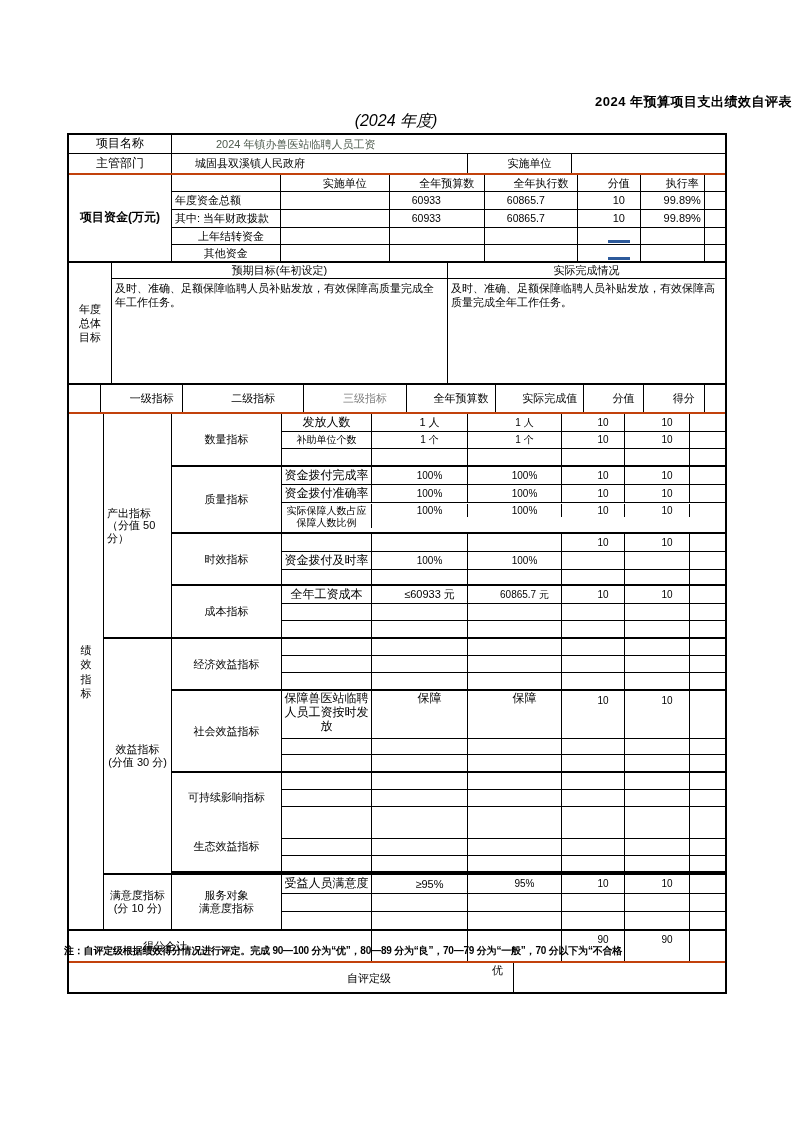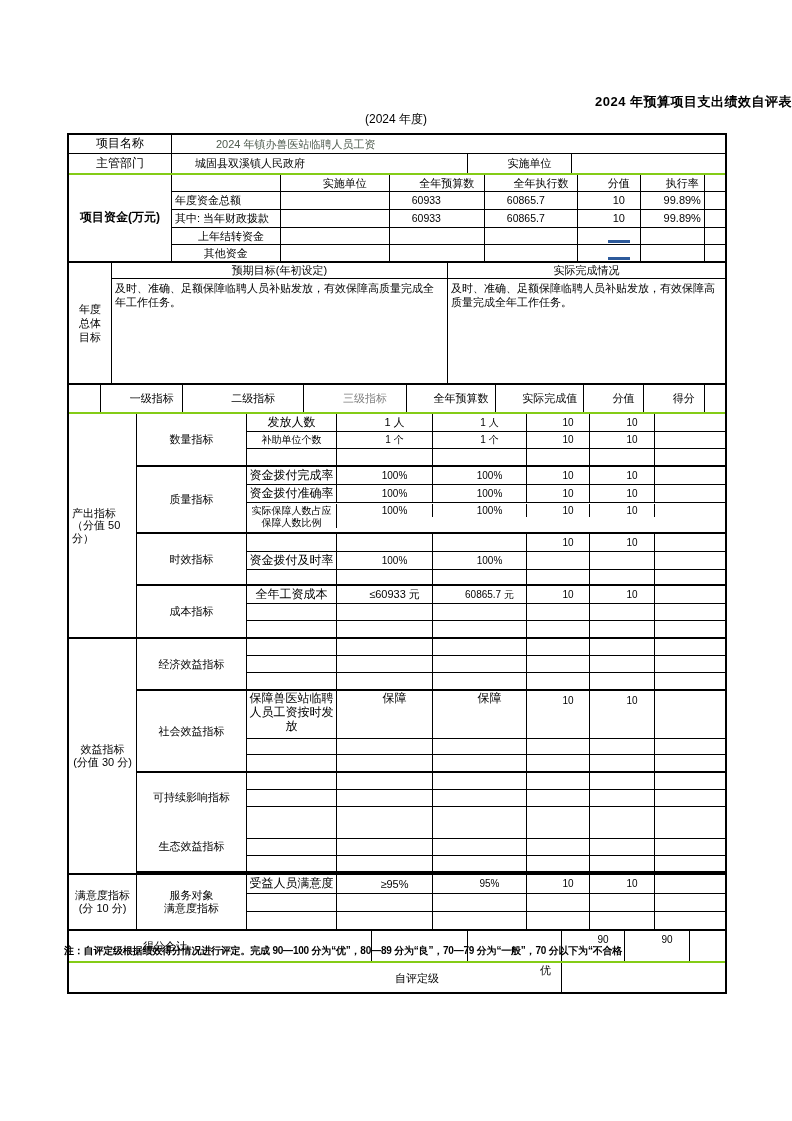--- a/index.html
+++ b/index.html
@@ -1,41 +1,41 @@
 <!DOCTYPE html>
 <html><head>
 <meta charset="utf-8">
 <style>
   html,body{margin:0;padding:0;background:#fff;}
   body{font-family:"Liberation Sans",sans-serif;color:#000;}
   .page{position:relative;width:792px;height:1121px;background:#fff;overflow:hidden;}
   .title{position:absolute;top:93px;left:0;width:100%;text-align:right;font-size:13px;font-weight:bold;letter-spacing:.5px;}
-  .subtitle{position:absolute;top:111px;left:0;width:100%;text-align:center;font-size:12px;}
+  .subtitle{position:absolute;top:111px;left:0;width:100%;text-align:center;font-size:16px;font-style:italic;}
   .tbl{position:absolute;left:67px;top:133px;width:660px;border:2px solid #000;box-sizing:border-box;font-size:11px;line-height:1.15;}
   .fr{display:flex;border-bottom:1px solid #000;flex-shrink:0;gap:20px;}
-  .fr.b2{border-bottom:2px solid #84cc16;}
+  .fr.b2{border-bottom:2px solid #c2410c;}
   .fr.nb{border-bottom:none;}
   .c{border-right:1px solid #000;box-sizing:border-box;overflow:hidden;display:flex;align-items:center;justify-content:center;text-align:center;min-width:0;}
   .nr{border-right:none;}
   .tl{justify-content:flex-start;text-align:left;padding-left:3px;}
   .tr2{justify-content:flex-end;text-align:right;padding-right:16px;}
   .top{align-items:flex-start;padding-top:1px;}
   .pre{white-space:pre-line;}
   .f12{font-size:12px;}
   .f10{font-size:10px;}
   .gray{color:#7f7f7f;}
   
   .wL{width:103px;}.wS{width:110px;}.w3{width:90px;}.w4{width:76px;}.w5{width:74px;}.w6{width:43px;}.w7{width:45px;}.w8{flex:1;}
   .w0{width:35px;}.w1{width:68px;}.w2{width:110px;}
   .g0{width:43px;}.g1{width:336px;}.g2{flex:1;}
   .wV{width:276px;}.wI{width:84px;}
   .wT{width:303px;}.wA{width:445px;}
   
   .h14{height:14px;}.h15{height:15px;}.h16{height:16px;}.h17{height:17px;}.h18{height:18px;}.h19{height:19px;}
-  .h27{height:27px;}.h28{height:28px;}.h29{height:29px;padding-left:48px;}.h30{height:30px;}.h47{height:47px;}
+  .h27{height:27px;}.h28{height:28px;}.h29{height:29px;}.h30{height:30px;}.h47{height:47px;}
   .col{display:flex;flex-direction:column;flex:1;min-width:0;}
   .blk{display:flex;}
   .blk.b2{border-bottom:2px solid #000;}
   .sb{display:flex;}
   .sb.b2{border-bottom:2px solid #000;}
   .goalbody{display:flex;}
   .goalcol{display:flex;flex-direction:column;}
   .goalhead{height:15px;border-bottom:1px solid #000;display:flex;align-items:center;justify-content:center;}
   .goaltxt{flex:1;text-align:left;padding:2px 3px;font-size:11px;line-height:1.3;}
   .projname{color:#4d5a4d;padding-left:24px;}
@@ -147,20 +147,23 @@
       <div class="c w3 gray">三级指标</div>
       <div class="c w4">全年预算数</div>
       <div class="c w5">实际完成值</div>
       <div class="c w6">分值</div>
       <div class="c w7">得分</div>
       <div class="c w8 nr pre">偏差原因分析及
 改进措施</div>
     </div>
 
     <div class="blk" style="border-bottom:2px solid #000;">
+      <div class="c w0" style="border-right:1px solid #000;">
+        <span class="vertlabel">绩效指标</span>
+      </div>
       <div class="col">
 
         <div class="blk b2">
           <div class="c w1 pre tl" style="align-items:center;">产出指标
 （分值 50
 分）</div>
           <div class="col">
             <div class="sb b2">
               <div class="c w2">数量指标</div>
               <div class="col">

